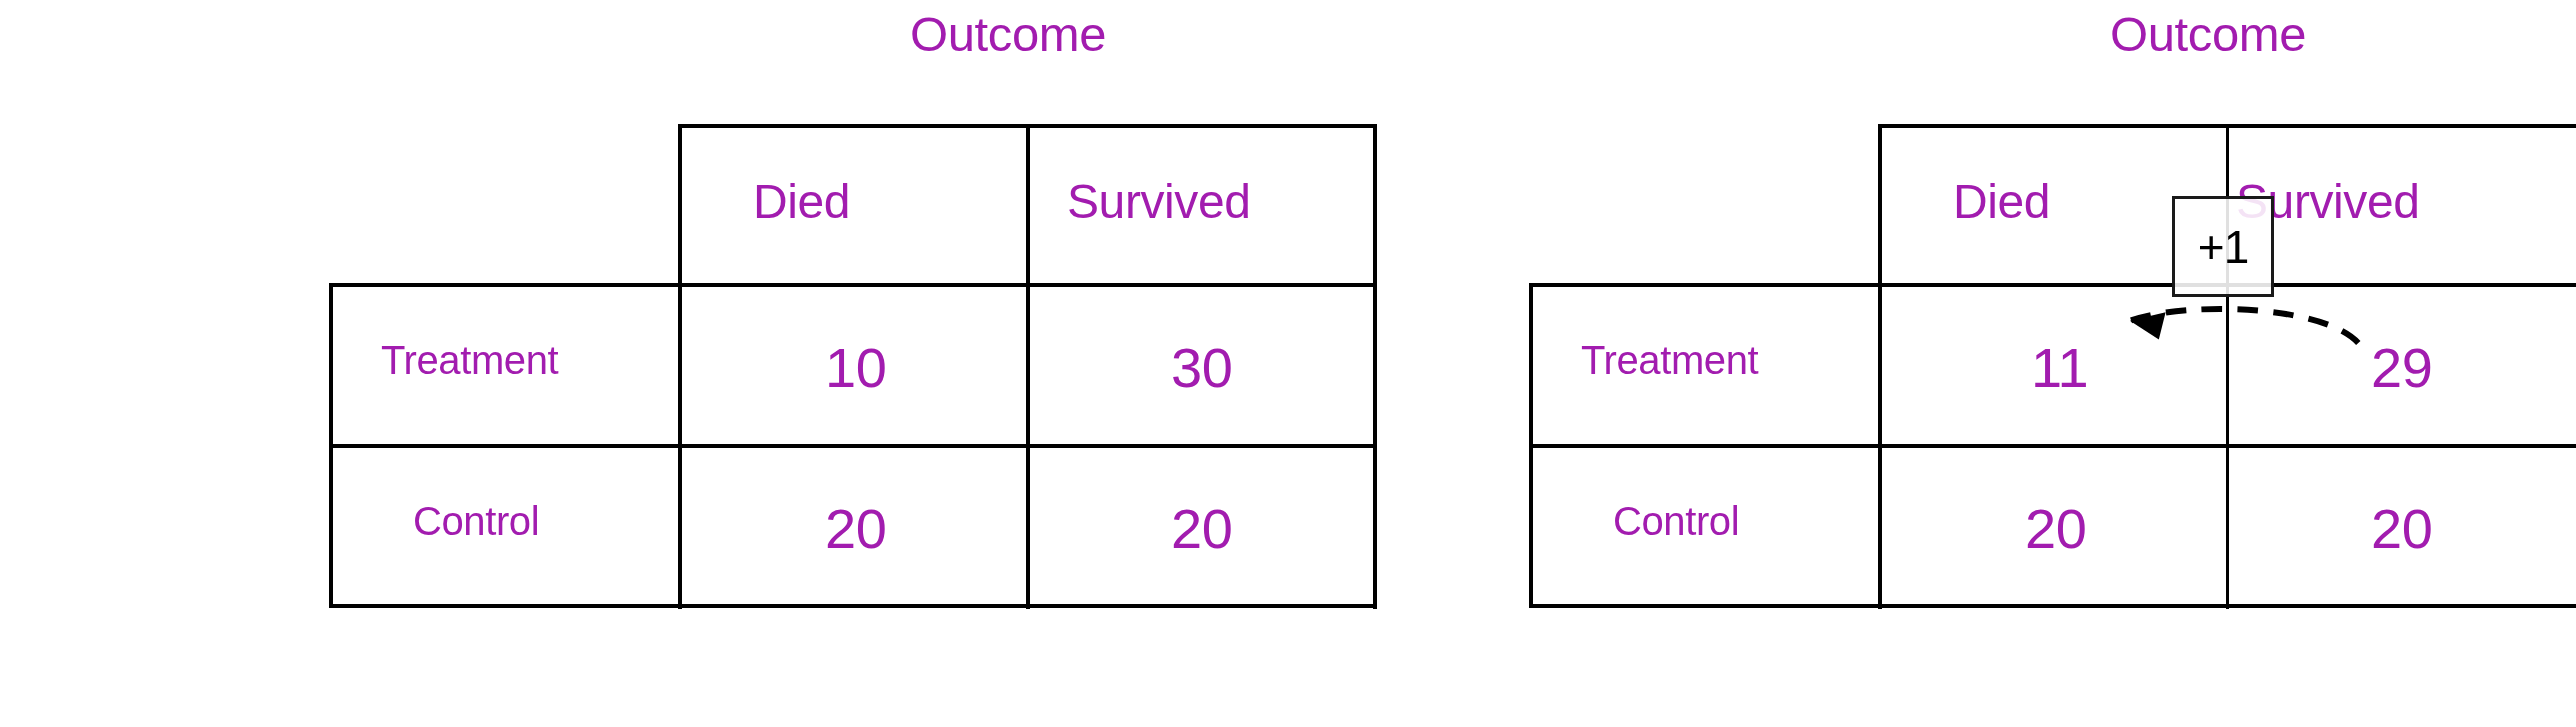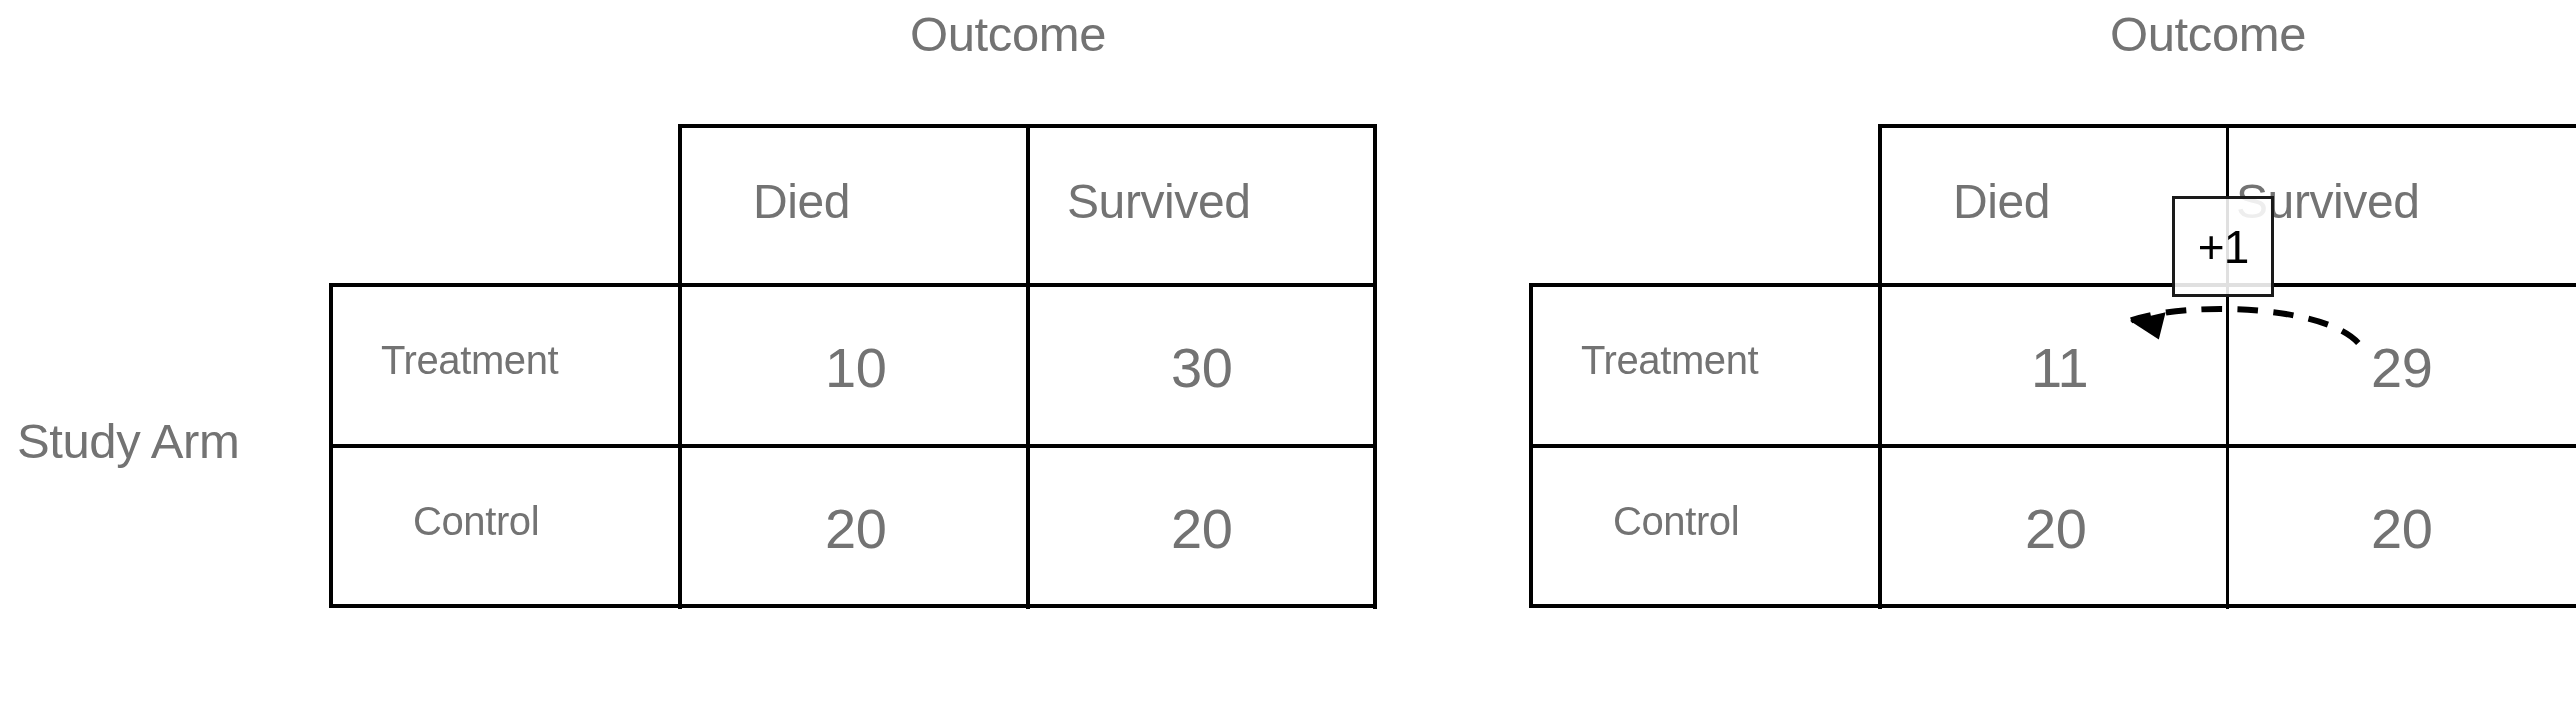--- a/index.html
+++ b/index.html
@@ -30,21 +30,21 @@
     height: 727px;
   }
   #panel-left  { left: 0px; }
   #panel-right { left: 1200px; }
 
   
   .txt {
     position: absolute;
     white-space: nowrap;
     line-height: 1;
-    color: #737373;
+    color: #a21caf;
   }
   .outcome-label {
     font-size: 49px;
     letter-spacing: -0.4px;
   }
   .col-header {
     font-size: 48px;
     letter-spacing: -0.4px;
     text-align: center;
   }
@@ -103,21 +103,20 @@
 </style>
 </head>
 <body>
 
 <div id="figure">
 
   <div class="panel" id="panel-left">
 
     <div class="txt outcome-label" style="left:910px; top:10.2px;">Outcome</div>
 
-    <div class="txt axis-label" style="left:17px; top:417px;">Study Arm</div>
 
     <div class="rule-h" style="left:678px; top:124px; width:695px;"></div>
 
     <div class="rule-h" style="left:329px; top:283px; width:1044px;"></div>
 
     <div class="rule-h" style="left:329px; top:444px; width:1044px;"></div>
 
     <div class="rule-h" style="left:329px; top:604px; width:1044px;"></div>
 
     <div class="rule-v" style="left:329px; top:283px; height:325px;"></div>

